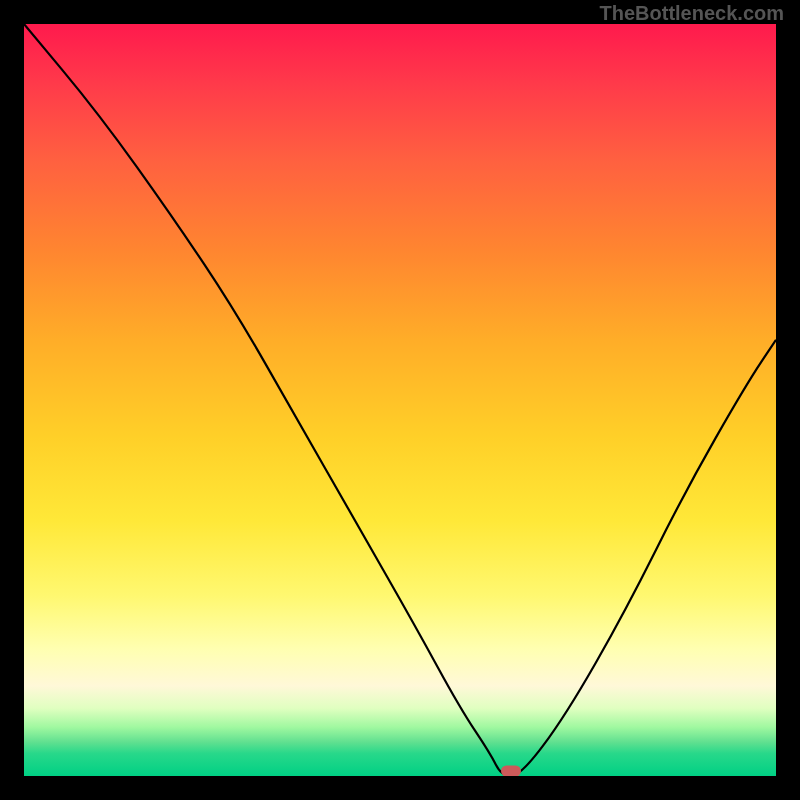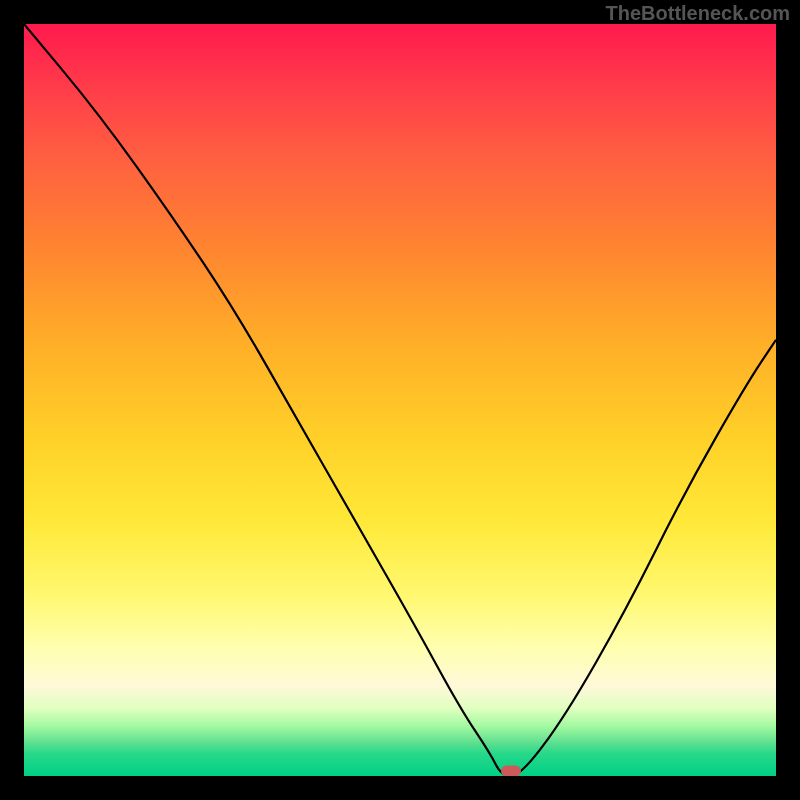--- a/index.html
+++ b/index.html
@@ -7,21 +7,21 @@
     padding: 0;
     width: 800px;
     height: 800px;
     background: #000;
     position: relative;
     font-family: Arial, Helvetica, sans-serif;
   }
   .attribution {
     position: absolute;
     top: 2px;
-    right: 10px;
+    right: 16px;
     color: #555;
     font-size: 20px;
     font-weight: bold;
     z-index: 10;
   }
   .plot-area {
     position: absolute;
     left: 24px;
     top: 24px;
     width: 752px;

